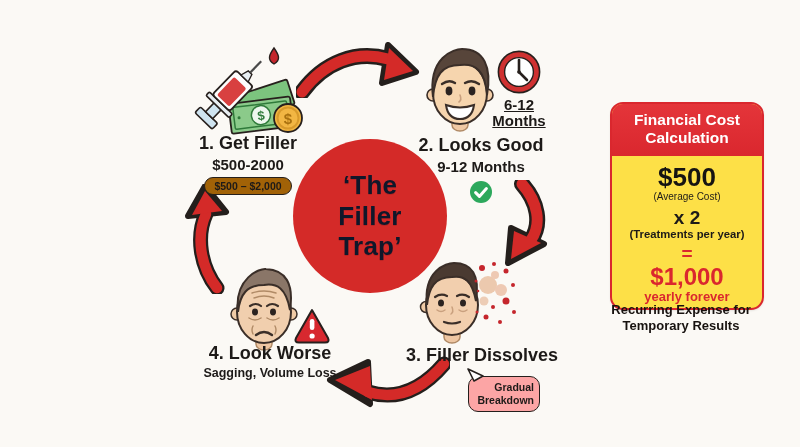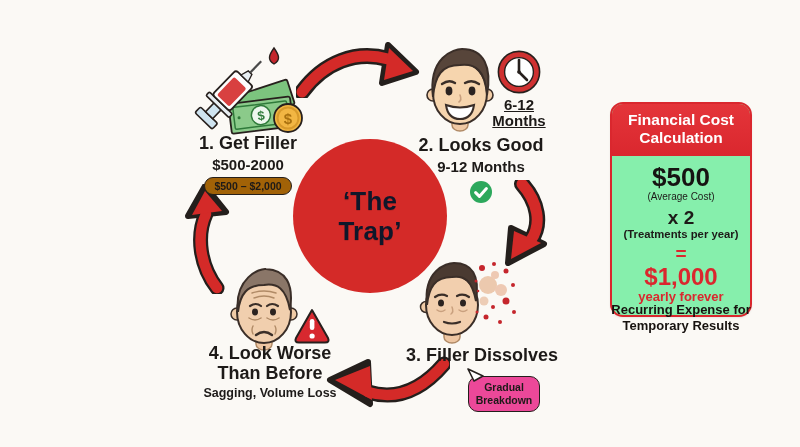--- a/index.html
+++ b/index.html
@@ -26,42 +26,42 @@
   }
 
   
   .stage-title{font-size:18px;font-weight:800;line-height:1.1;color:var(--ink);}
   .stage-sub{font-size:15px;font-weight:600;line-height:1.15;margin-top:2px;}
   .pill-badge{
     display:inline-block;background:#a16207;border:1.7px solid var(--dark);
     border-radius:11px;padding:2px 9px;font-size:10.5px;font-weight:700;margin-top:4px;
   }
   .bubble{
-    background:#ec4899;border:1.7px solid var(--dark);border-radius:10px;
-    padding:4px 5px;font-size:10.5px;font-weight:700;line-height:1.25;position:relative;
+    background:#fca5a5;border:1.7px solid var(--dark);border-radius:10px;
+    padding:4px 5px;font-size:10.5px;font-weight:700;line-height:1.25;position:relative;text-align:right;
   }
   .bubble-tail{position:absolute;left:-4px;top:-9px;}
 
   
   .clock-block{display:flex;flex-direction:column;align-items:center;width:54px;text-decoration:underline;}
   .clock-num{font-size:15px;font-weight:800;margin-top:2px;}
   .clock-unit{font-size:15px;font-weight:800;margin-top:-1px;}
 
   
   .panel{
-    left:610px;top:102px;width:142px;background:#86efac;
+    left:610px;top:102px;width:154px;background:#fde047;
     border:2px solid var(--panel-red);border-radius:13px;overflow:hidden;
     box-shadow:0 1px 2px rgba(0,0,0,.08);
   }
   .panel-header{
     background:linear-gradient(180deg,#e4353a,var(--panel-red));
     color:#fff;font-size:15.5px;font-weight:800;line-height:1.18;
     text-align:center;padding:7px 2px 8px;
   }
-  .panel-body{text-align:center;padding:6px 4px 12px;}
+  .panel-body{text-align:center;padding:6px 4px 5px;}
   .p-cost{font-size:26px;font-weight:800;color:#161412;line-height:1.05;margin-top:2px;}
   .p-small{font-size:10px;font-weight:400;line-height:1.15;}
   .p-mult{font-size:19px;font-weight:800;margin-top:6px;line-height:1.05;}
   .p-mult-label{font-size:11.3px;font-weight:600;line-height:1.1;}
   .p-eq{font-size:19px;font-weight:800;color:var(--panel-red);margin-top:3px;line-height:1;}
   .p-total{font-size:24px;font-weight:800;color:var(--panel-red);line-height:1.1;margin-top:1px;}
   .p-total-label{font-size:13px;font-weight:800;color:var(--panel-red);line-height:1;}
   .panel-footer{
     left:598px;top:302px;width:166px;text-align:center;
     font-size:13px;font-weight:700;line-height:1.25;color:#17120f;
@@ -97,20 +97,21 @@
 
   <svg class="abs" style="left:184px;top:184px;" width="52" height="110" viewBox="0 0 52 110">
     <path d="M33,104 C16,82 12,52 22,30" fill="none" stroke="var(--dark)" stroke-width="15" stroke-linecap="round"></path>
     <path d="M4,32 L21,2 L42,28 Z" fill="var(--dark)" stroke="var(--dark)" stroke-width="6" stroke-linejoin="round"></path>
     <path d="M33,104 C16,82 12,52 22,30" fill="none" stroke="var(--red)" stroke-width="10.5" stroke-linecap="round"></path>
     <path d="M8,31 L21,7 L38,27 Z" fill="var(--red)"></path>
   </svg>
 
   <div class="abs center-circle">
     <div>‘The</div>
+    <div>Filler</div>
     <div>Trap’</div>
   </div>
 
   <svg class="abs" style="left:188px;top:42px;" width="118" height="96" viewBox="0 0 118 96">
 
     <g transform="rotate(-18 74 58)">
       <rect x="46" y="46" width="58" height="26" rx="2" fill="#7cc47e" stroke="#27201d" stroke-width="1.8"></rect>
     </g>
     <g transform="rotate(-7 74 74)">
       <rect x="42" y="58" width="62" height="30" rx="2" fill="#8bca8a" stroke="#27201d" stroke-width="1.8"></rect>
@@ -234,21 +235,20 @@
     <path d="M33,64 Q31,68 33,72 M55,64 Q57,68 55,72" fill="none" stroke="#b08a66" stroke-width="1.4" stroke-linecap="round"></path>
     <path d="M36,73 Q44,67 52,73" fill="none" stroke="#3a2e28" stroke-width="2.4" stroke-linecap="round"></path>
   </svg>
   <svg class="abs" style="left:292px;top:306px;" width="40" height="40" viewBox="0 0 40 40">
     <path d="M20,4 L36,32 Q38,36.5 33,36.5 L7,36.5 Q2,36.5 4,32 Z" fill="#d7282f" stroke="#27201d" stroke-width="2" stroke-linejoin="round"></path>
     <rect x="17.8" y="13" width="4.6" height="11" rx="2.3" fill="#fff"></rect>
     <circle cx="20.1" cy="30" r="2.6" fill="#fff"></circle>
   </svg>
   <div class="abs ctr" style="left:192px;top:344px;width:156px;">
     <div class="stage-title">4. Look Worse</div>
-    <div class="stage-title">Than Before</div>
     <div class="stage-sub" style="font-size:12.5px;">Sagging, Volume Loss</div>
   </div>
 
   <div class="abs panel">
     <div class="panel-header">
       <div>Financial Cost</div>
       <div>Calculation</div>
     </div>
     <div class="panel-body">
       <div class="p-cost">$500</div>

